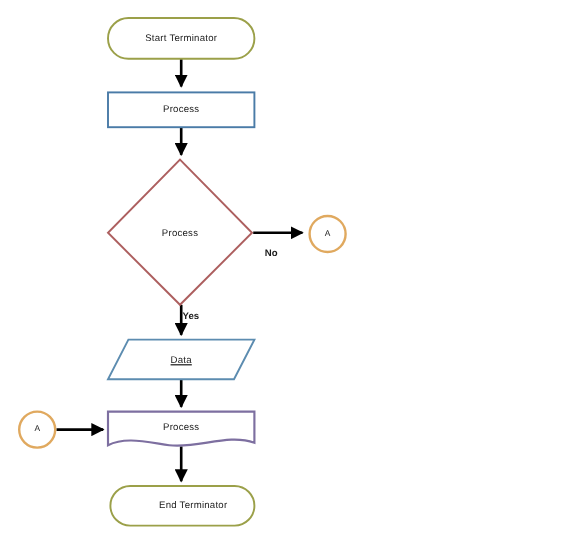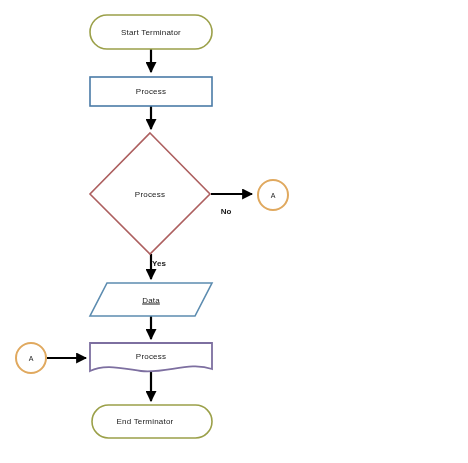--- a/index.html
+++ b/index.html
@@ -110,17 +110,17 @@
 <div class="node-label" style="left:150px; top:194px;">Process</div>
 
 <div class="connector-label" style="left:273px; top:195px;">A</div>
 
 <div class="node-label" style="left:151px; top:300px;text-decoration:underline;">Data</div>
 
 <div class="node-label" style="left:151px; top:356px;">Process</div>
 
 <div class="connector-label" style="left:31px; top:358px;">A</div>
 
-<div class="node-label" style="left:145px; top:421px;text-align:right;">End Terminator</div>
+<div class="node-label" style="left:161px; top:421px;text-align:right;">End Terminator</div>
 
 <div class="edge-label" style="left:226px; top:211px;">No</div>
 
 <div class="edge-label" style="left:159px; top:263px;">Yes</div>
 
 </body></html>

